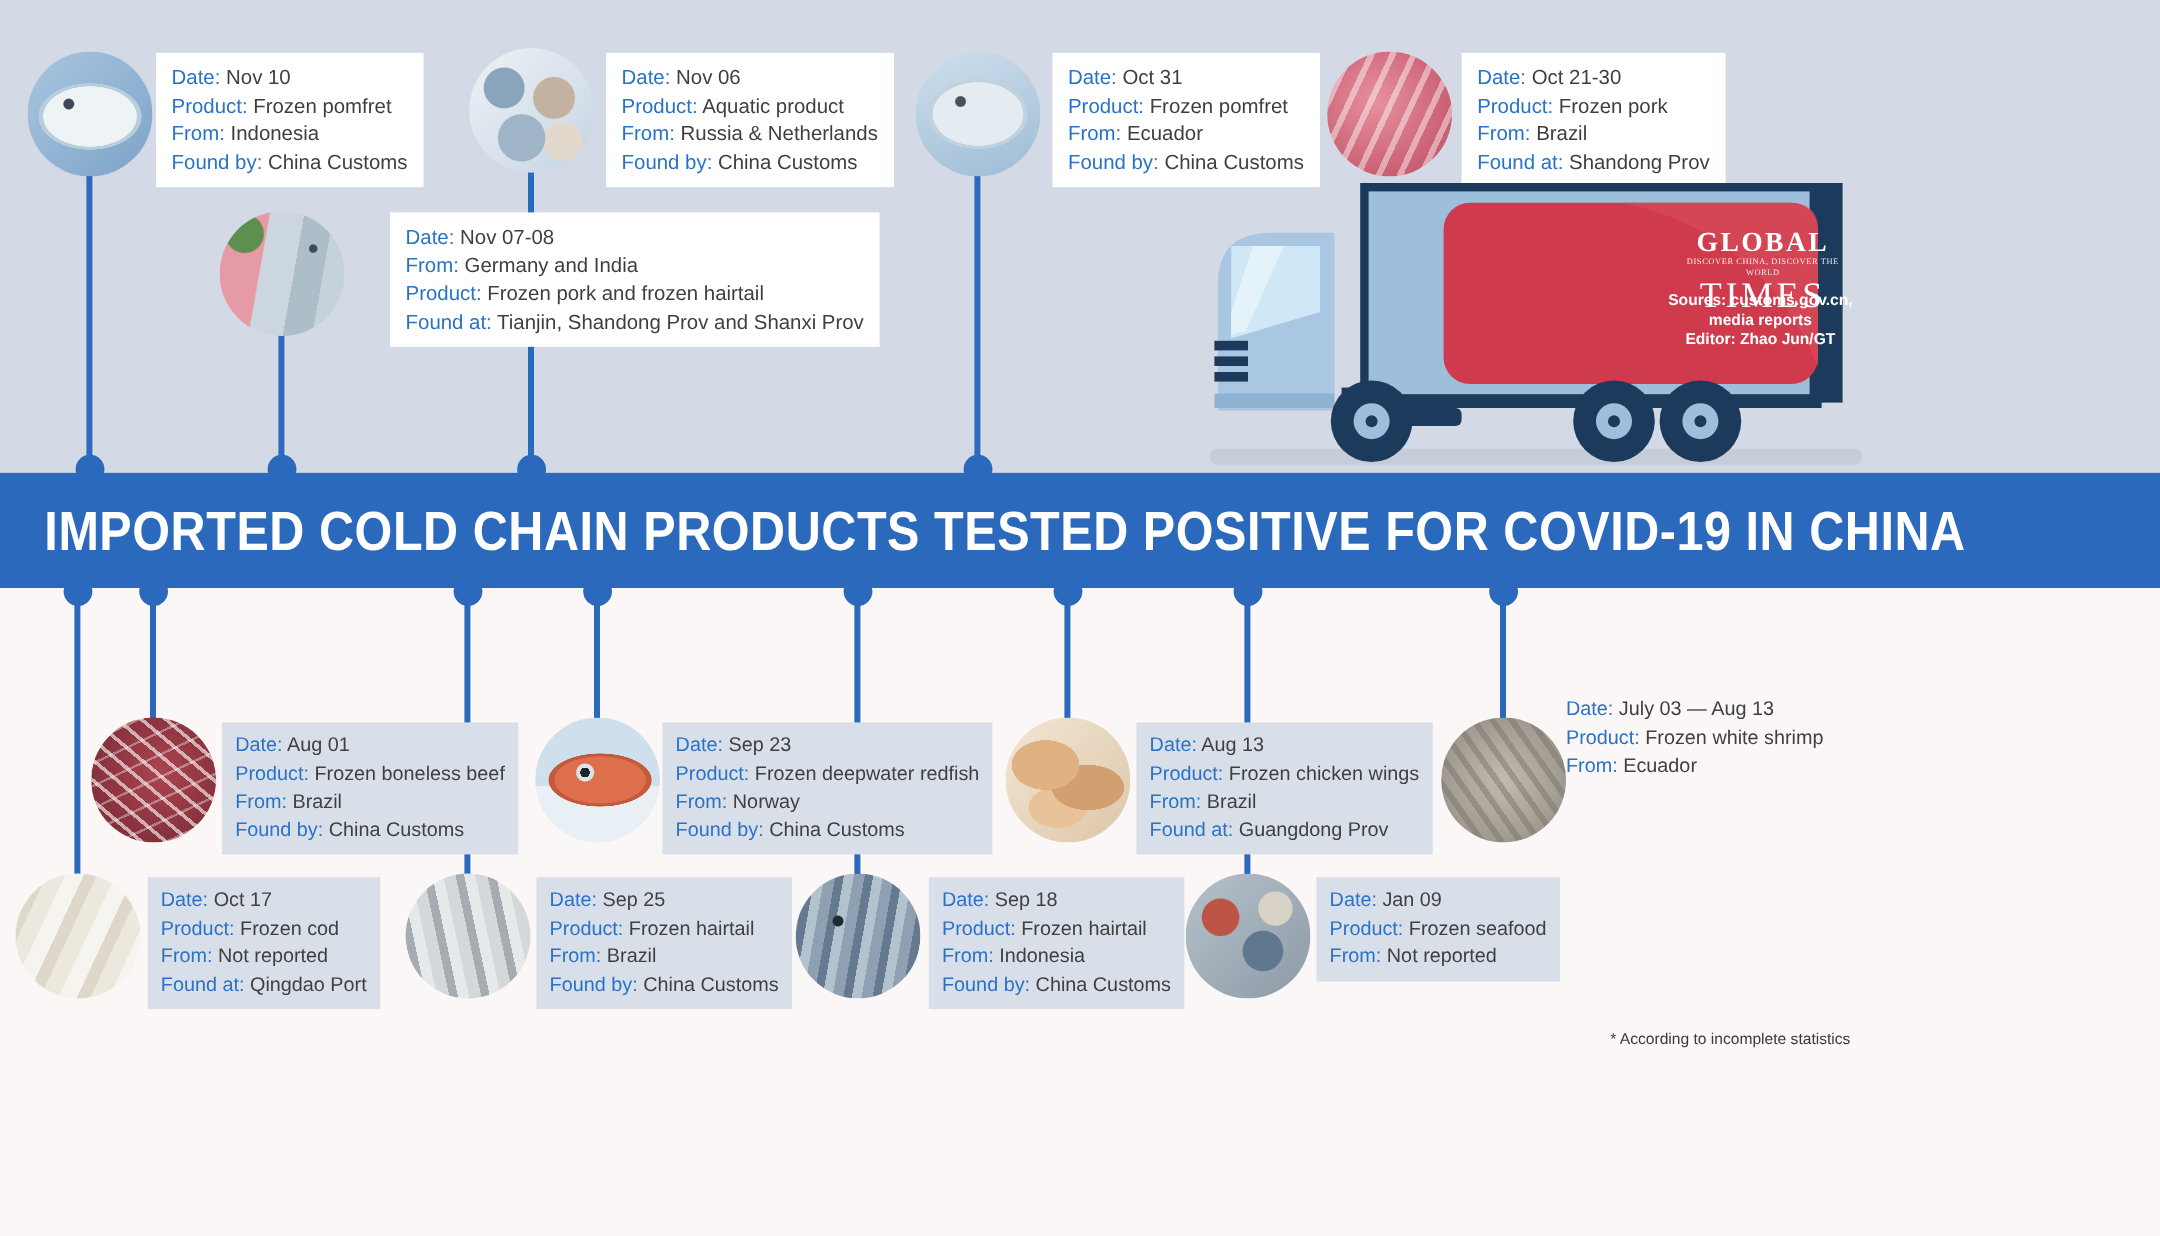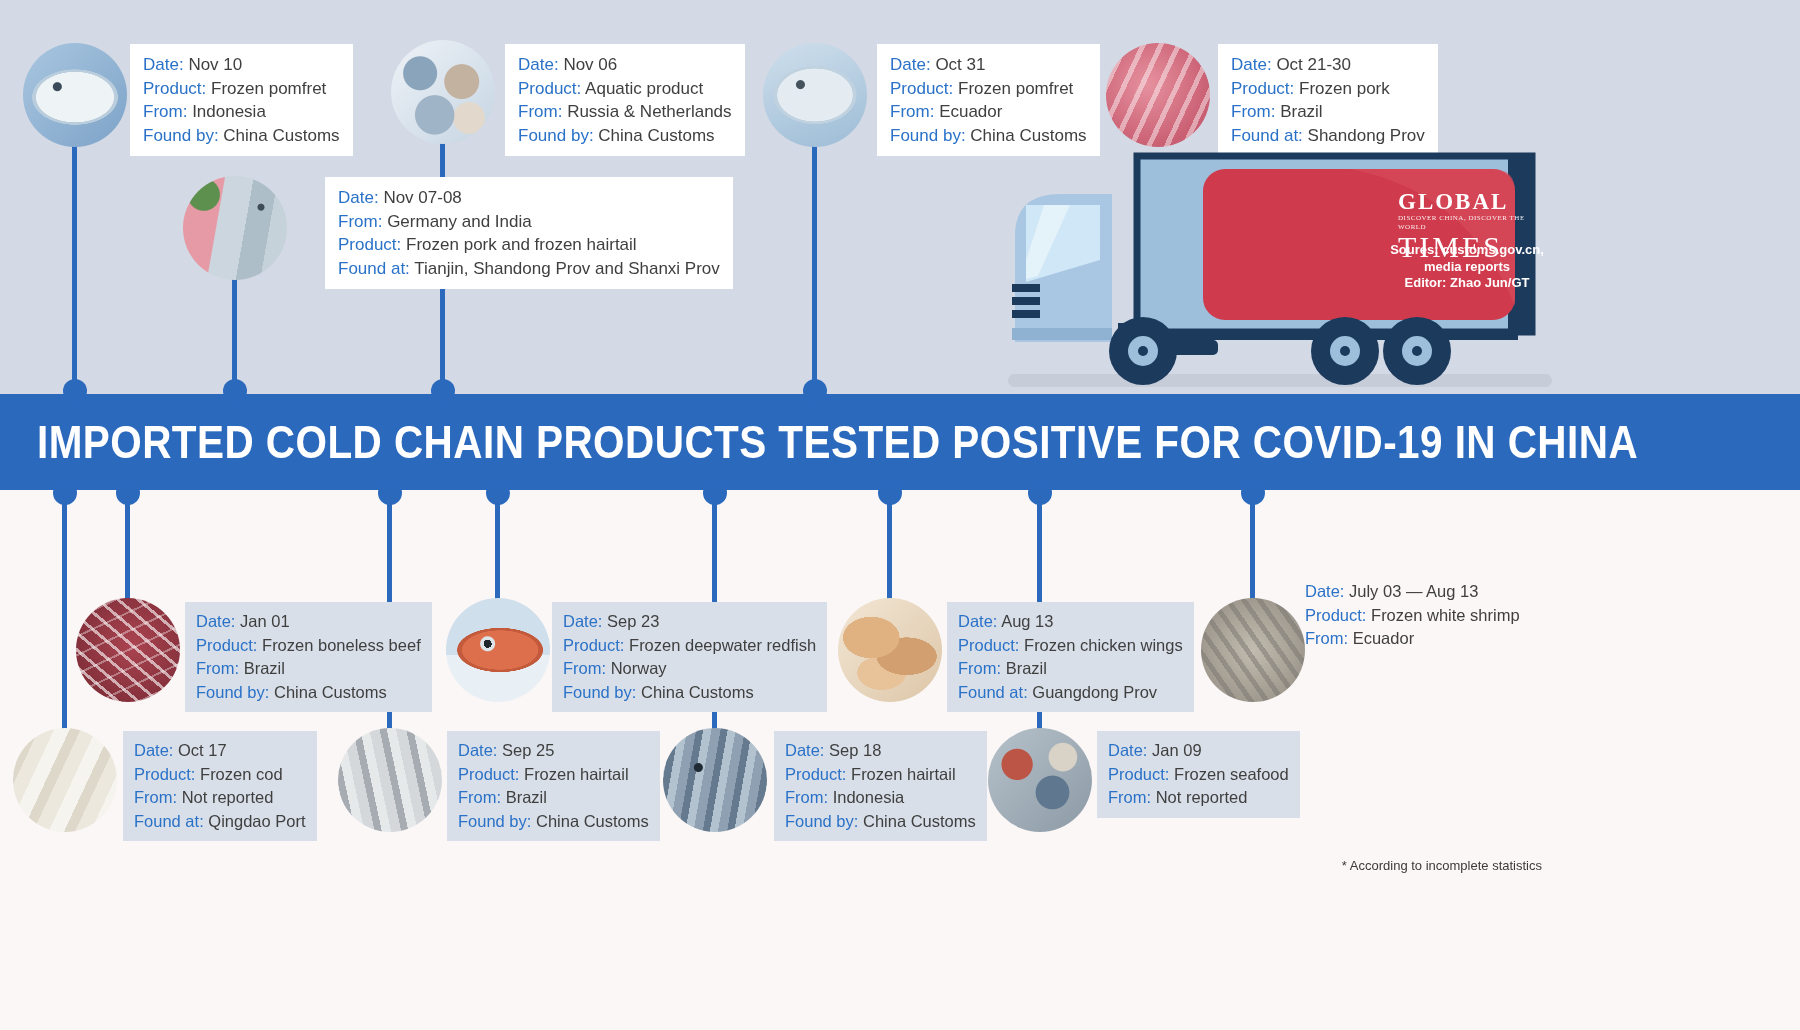--- a/index.html
+++ b/index.html
@@ -12,21 +12,21 @@
   .vline{position:absolute;width:5px;background:#2b69bd;z-index:2}
   .dot{position:absolute;width:24px;height:24px;border-radius:50%;background:#2b69bd;z-index:6}
   .photo{position:absolute;width:104px;height:104px;border-radius:50%;z-index:3}
   .card{position:absolute;padding:9px 13px;background:#fff;font-size:17px;line-height:23.5px;color:#3f3f3f;z-index:4}
   .card .row{white-space:nowrap}
   .card.gray{background:#d9dfe9;font-size:16.5px;padding:8px 11px}
   .card.plain{background:transparent;padding:0;font-size:16.5px;width:252px}
   .card.plain .row{white-space:normal}
   .lbl{color:#2a72c8}
   .truck{position:absolute;left:1000px;top:148px;width:560px;height:250px;z-index:4}
-  .gt-logo{position:absolute;left:1398px;top:190px;width:142px;color:#fff;
+  .gt-logo{position:absolute;left:1398px;top:190px;width:142px;text-align:center;color:#fff;
            font-family:"Liberation Serif",serif;z-index:6}
   .gt-top{font-size:23px;font-weight:bold;letter-spacing:2px;line-height:24px}
   .gt-tag{font-size:7px;line-height:9px;letter-spacing:.5px;opacity:.9}
   .gt-bottom{font-size:30px;font-weight:normal;letter-spacing:3px;line-height:30px}
   .gt-source{position:absolute;left:1386px;top:242px;width:162px;text-align:center;color:#fff;
              font-size:13px;font-weight:bold;line-height:16.5px;z-index:6}
   .footnote{position:absolute;right:258px;top:858px;font-size:13px;color:#3a3a3a;z-index:4}
   
   .ph-pomfret1{background:radial-gradient(circle 5px at 33% 42%,#3a4a58 0 4px,transparent 5px),
     radial-gradient(ellipse 62% 40% at 50% 52%,#eef3f6 0 60%,#b9cddd 61% 66%,transparent 67%),
@@ -140,21 +140,21 @@
     <div class="row"><span class="lbl">Found at:</span> <span>Shandong Prov</span></div>
   </div>
   <div class="card" style="left:325px;top:177px">
     <div class="row"><span class="lbl">Date:</span> <span>Nov 07-08</span></div>
     <div class="row"><span class="lbl">From:</span> <span>Germany and India</span></div>
     <div class="row"><span class="lbl">Product:</span> <span>Frozen pork and frozen hairtail</span></div>
     <div class="row"><span class="lbl">Found at:</span> <span>Tianjin, Shandong Prov and Shanxi Prov</span></div>
   </div>
 
   <div class="card gray" style="left:185px;top:602px">
-    <div class="row"><span class="lbl">Date:</span> <span>Jan 01</span></div>
+    <div class="row"><span class="lbl">Date:</span> <span>Aug 01</span></div>
     <div class="row"><span class="lbl">Product:</span> <span>Frozen boneless beef</span></div>
     <div class="row"><span class="lbl">From:</span> <span>Brazil</span></div>
     <div class="row"><span class="lbl">Found by:</span> <span>China Customs</span></div>
   </div>
   <div class="card gray" style="left:552px;top:602px">
     <div class="row"><span class="lbl">Date:</span> <span>Sep 23</span></div>
     <div class="row"><span class="lbl">Product:</span> <span>Frozen deepwater redfish</span></div>
     <div class="row"><span class="lbl">From:</span> <span>Norway</span></div>
     <div class="row"><span class="lbl">Found by:</span> <span>China Customs</span></div>
   </div>

